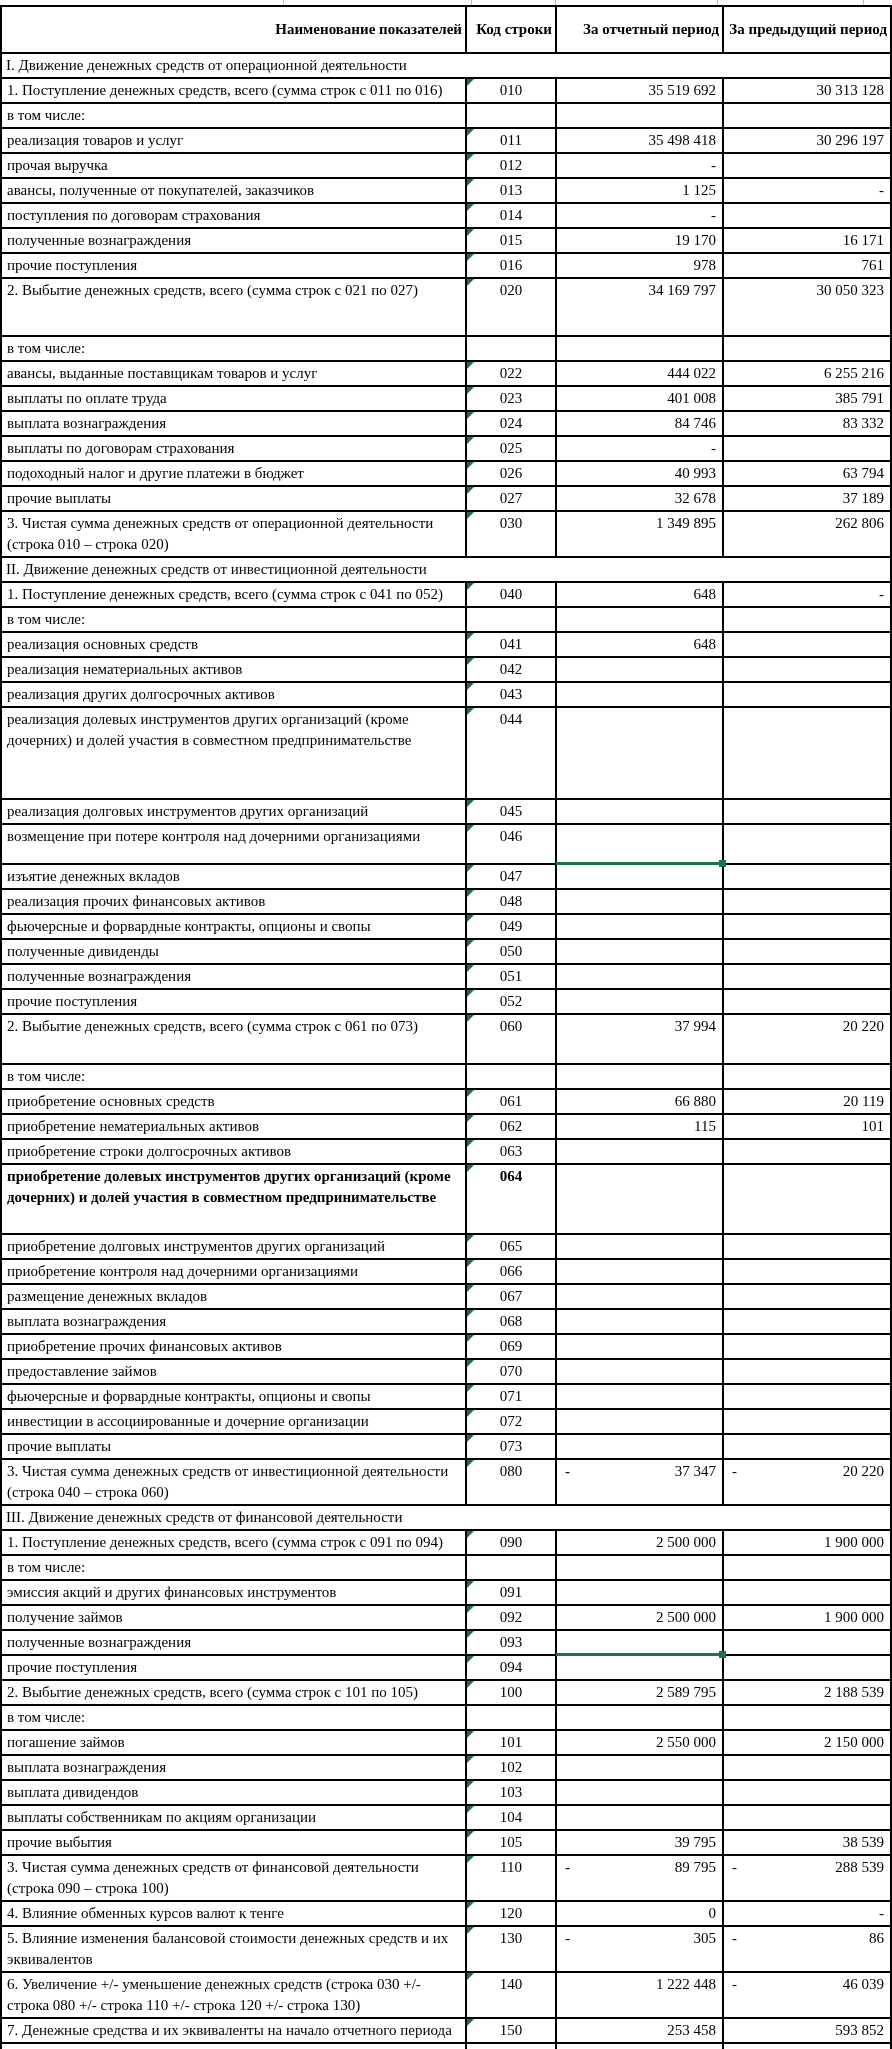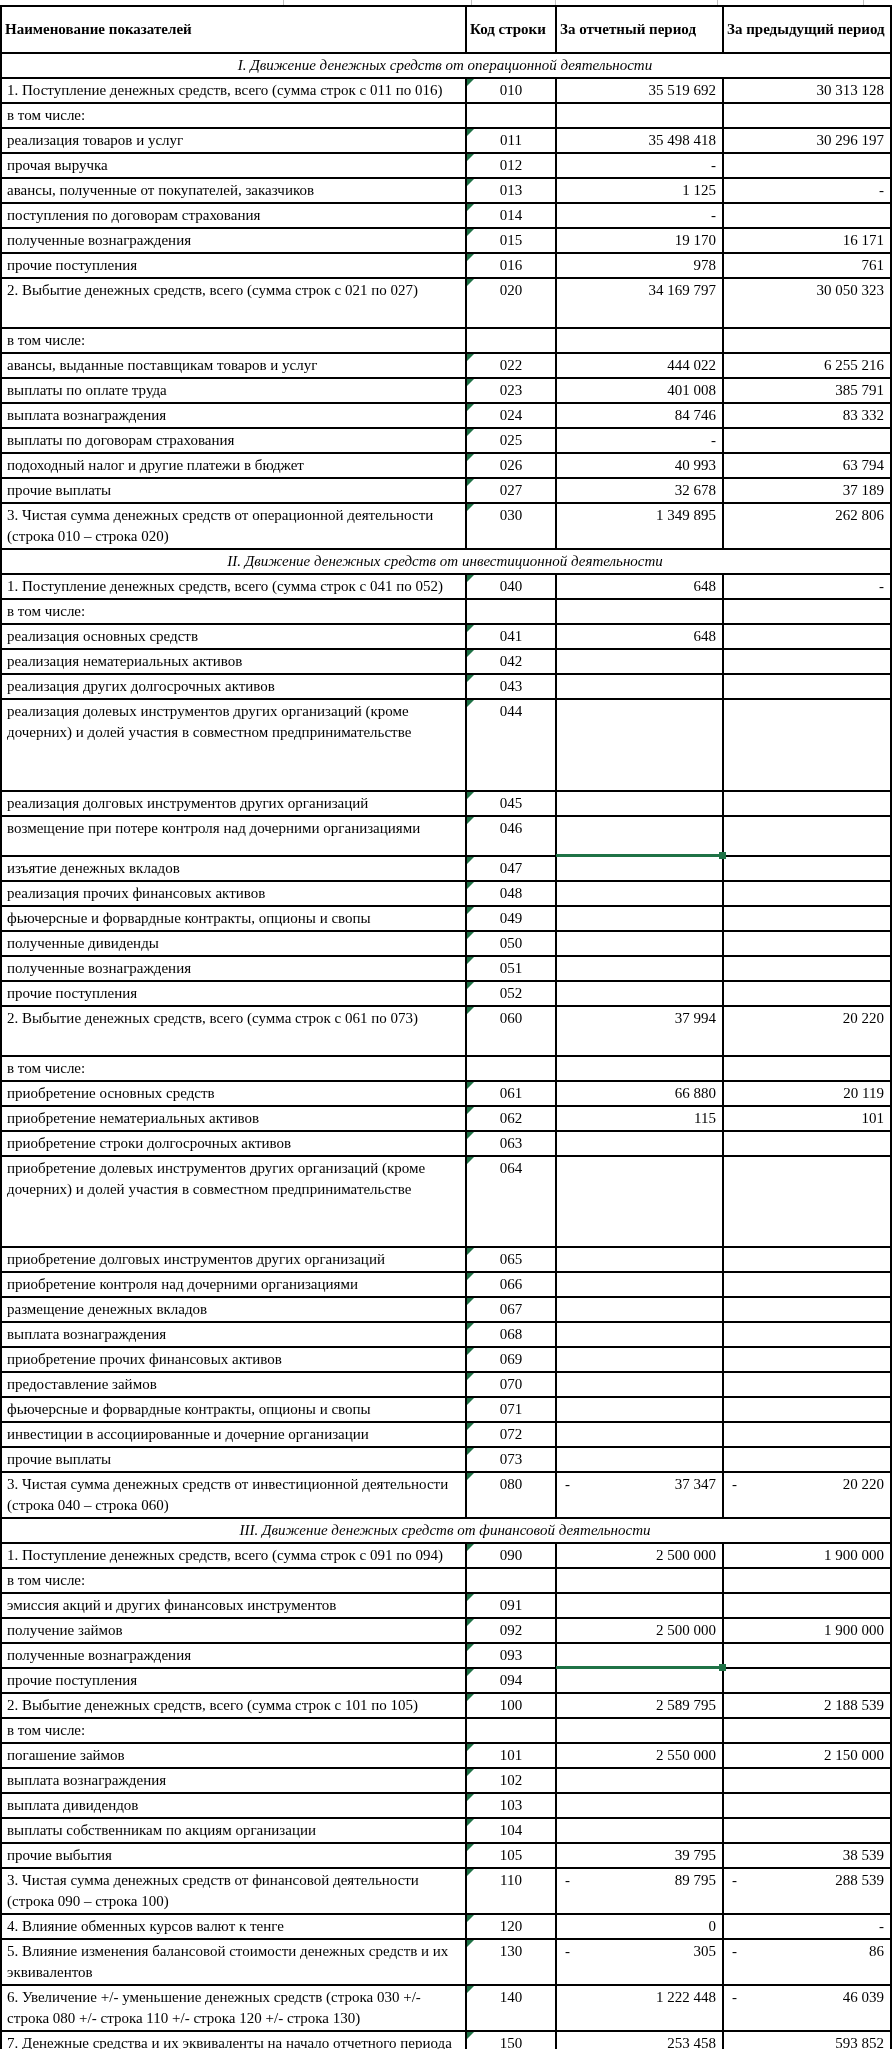--- a/index.html
+++ b/index.html
@@ -10,27 +10,27 @@
   }
   
   .sheet-top { position:relative; height:5px; }
   .sheet-top .grid-tick { position:absolute; top:0; width:1px; height:5px; background:var(--grid-gray); }
 
   table.cashflow { border-collapse:collapse; table-layout:fixed; width:890px; }
   .c-name { width:465px; } .c-code { width:90px; } .c-cur { width:167px; } .c-prev { width:168px; }
 
   th, td { border:2px solid #000; }
   th {
-    font-size:15px; font-weight:bold; text-align:left; vertical-align:middle;
+    font-size:15px; font-weight:bold; text-align:right; vertical-align:middle;
     line-height:19px; padding:2px 3px; height:41px;
   }
   td { font-size:15px; line-height:21px; vertical-align:top; padding:1px 6px 1px 5px; }
   tr { height:23px; }
 
-  td.section-cell { text-align:center; font-size:15px; padding-left:4px;font-style:italic; }
+  td.section-cell { text-align:left; font-size:15px; padding-left:4px; }
   td.name { text-align:left; padding-right:3px; }
   td.code { text-align:center; position:relative; padding:1px 2px; }
   td.val  { text-align:right; position:relative; white-space:nowrap; }
   td.neg .neg-dash { float:left; padding-left:3px; }
 
   
   .tri { position:absolute; left:0; top:0; width:0; height:0;
          border-top:7px solid var(--xl-green); border-right:7px solid transparent; }
 
   
@@ -110,21 +110,21 @@
         <td class="code"><span class="tri"></span>015</td>
         <td class="val">19 170</td>
         <td class="val">16 171</td>
       </tr>
       <tr>
         <td class="name">прочие поступления</td>
         <td class="code"><span class="tri"></span>016</td>
         <td class="val">978</td>
         <td class="val">761</td>
       </tr>
-      <tr style="height: 50px;">
+      <tr style="height: 58px;">
         <td class="name">2. Выбытие денежных средств, всего (сумма строк с 021 по 027)</td>
         <td class="code"><span class="tri"></span>020</td>
         <td class="val">34 169 797</td>
         <td class="val">30 050 323</td>
       </tr>
       <tr>
         <td class="name">в том числе:</td>
         <td class="code"></td>
         <td class="val"></td>
         <td class="val"></td>
@@ -284,21 +284,21 @@
         <td class="code"><span class="tri"></span>062</td>
         <td class="val">115</td>
         <td class="val">101</td>
       </tr>
       <tr>
         <td class="name">приобретение строки долгосрочных активов</td>
         <td class="code"><span class="tri"></span>063</td>
         <td class="val"></td>
         <td class="val"></td>
       </tr>
-      <tr style="height: 91px;">
+      <tr style="height: 70px; font-weight: bold;">
         <td class="name">приобретение долевых инструментов других организаций (кроме дочерних) и долей участия в совместном предпринимательстве</td>
         <td class="code"><span class="tri"></span>064</td>
         <td class="val"></td>
         <td class="val"></td>
       </tr>
       <tr>
         <td class="name">приобретение долговых инструментов других организаций</td>
         <td class="code"><span class="tri"></span>065</td>
         <td class="val"></td>
         <td class="val"></td>

